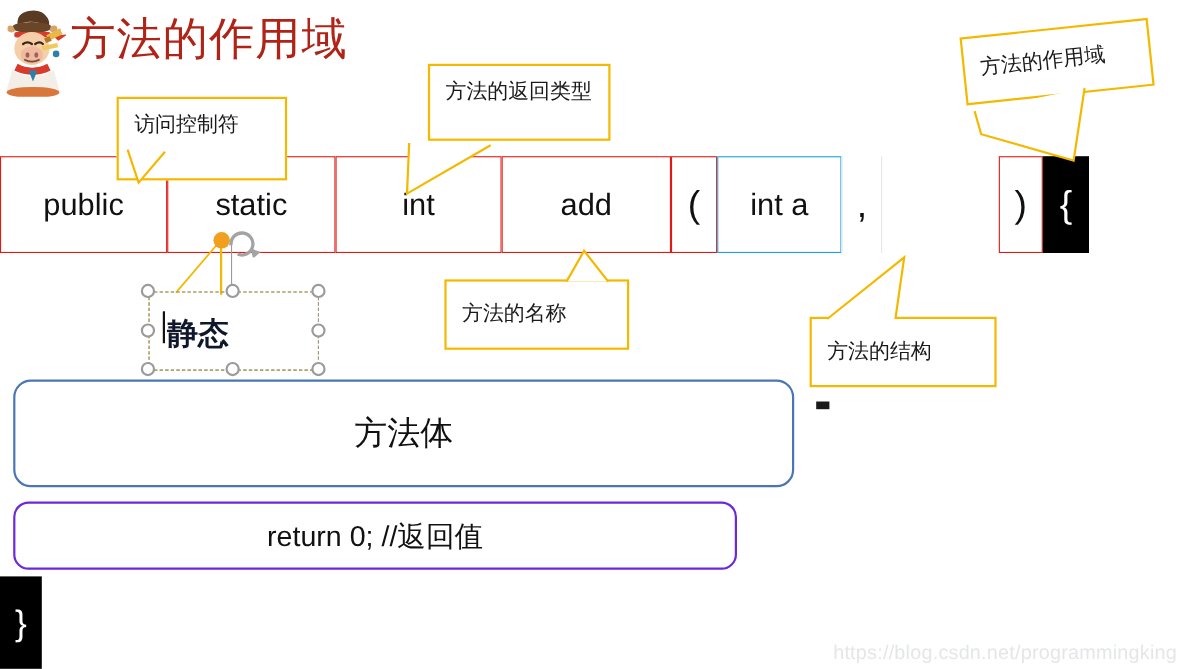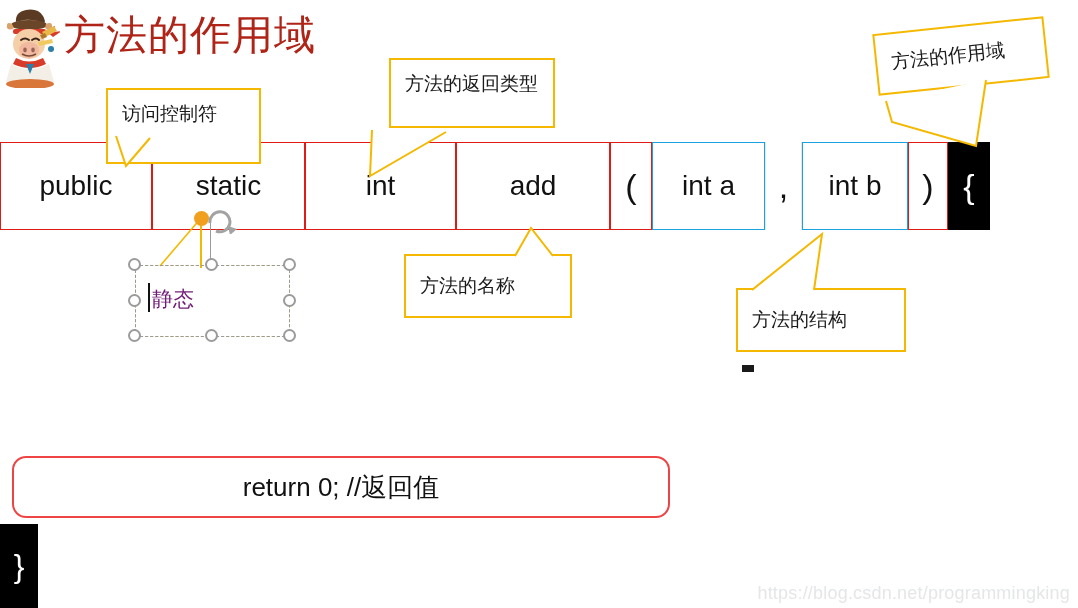--- a/index.html
+++ b/index.html
@@ -57,21 +57,21 @@
     position:absolute;left:135px;top:265px;width:155px;height:72px;
     border:1.3px dashed #d8a400;
     box-sizing:border-box;background:transparent;
   }
   .selbox .inner-dash{
     position:absolute;left:-1px;top:-1px;right:-1px;bottom:-1px;
     border:1.1px dashed #9a9a9a;box-sizing:border-box;
   }
   .seltext{
     position:absolute;left:152px;top:285px;
-    font-size:21px;color:#701a75;
+    font-size:28px;color:#0f172a;font-weight:bold;
   }
   .caret{
     position:absolute;left:148px;top:283px;width:2px;height:29px;background:#111;
   }
   .handle{
     position:absolute;width:13px;height:13px;border-radius:50%;
     background:#ffffff;border:2px solid #9b9b9b;box-sizing:border-box;
   }
   .rotdot{
     position:absolute;left:194px;top:211px;width:15px;height:15px;border-radius:50%;
@@ -83,21 +83,21 @@
 
   
   .bodybox{
     position:absolute;left:12px;top:345px;width:710px;height:98px;
     border:2px solid #4a77b4;border-radius:16px;background:#fff;
     display:flex;align-items:center;justify-content:center;
     font-size:30px;color:#111;box-sizing:border-box;
   }
   .retbox{
     position:absolute;left:12px;top:456px;width:658px;height:62px;
-    border:2px solid #ef4444;border-radius:14px;background:#fff;
+    border:2px solid #6d28d9;border-radius:14px;background:#fff;
     display:flex;align-items:center;justify-content:center;
     font-size:26px;color:#111;box-sizing:border-box;
   }
 
   
   .closebrace{
     position:absolute;left:0px;top:524px;width:38px;height:84px;
     background:#000;color:#fff;font-size:32px;
     display:flex;align-items:center;justify-content:center;
   }
@@ -157,21 +157,20 @@
   <div class="title">方法的作用域</div>
 
   <div class="coderow">
     <div class="cell red" style="left:0px;width:152px;">public</div>
     <div class="cell red" style="left:305px;width:151px;">int</div>
     <div class="cell red" style="left:152px;width:153px;">static</div>
     <div class="cell red" style="left:456px;width:154px;">add</div>
     <div class="cell red sym" style="left:610px;width:42px;">(</div>
     <div class="cell blue" style="left:652px;width:113px;">int a</div>
     <div class="cell faint sym" style="left:765px;width:37px;">,</div>
-    <div class="cell blue" style="left:802px;width:106px;">int b</div>
     <div class="cell red sym" style="left:908px;width:40px;">)</div>
     <div class="cell dark sym" style="left:948px;width:42px;">{</div>
   </div>
 
   <div class="callout" style="left:74px;top:88px;width:155px;height:76px;margin-left:32px;">访问控制符</div>
   <svg class="tail" style="left:70px;top:128px;width:190px;height:48px;">
     <polyline points="46,8 56,38 80,10" fill="#fff" stroke="#f5b800" stroke-width="2" stroke-linejoin="miter"></polyline>
   </svg>
 
   <div class="callout" style="left:356px;top:58px;width:166px;height:70px;margin-left:33px;">方法的返回类型</div>
@@ -216,20 +215,21 @@
 
   <div class="handle" style="left:128px;top:258px;"></div>
   <div class="handle" style="left:205px;top:258px;"></div>
   <div class="handle" style="left:283px;top:258px;"></div>
   <div class="handle" style="left:128px;top:294px;"></div>
   <div class="handle" style="left:283px;top:294px;"></div>
   <div class="handle" style="left:128px;top:329px;"></div>
   <div class="handle" style="left:205px;top:329px;"></div>
   <div class="handle" style="left:283px;top:329px;"></div>
 
+  <div class="bodybox">方法体</div>
 
   <div class="retbox">return  0; //返回值</div>
 
   <div class="closebrace">}</div>
 
   <div class="watermark">https://blog.csdn.net/programmingking</div>
 
 </div>
 
 </body></html>

